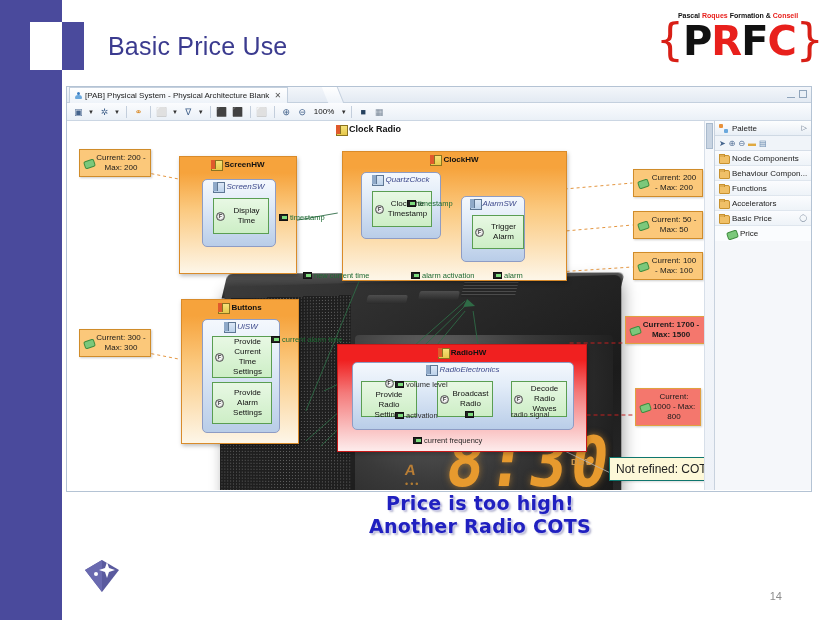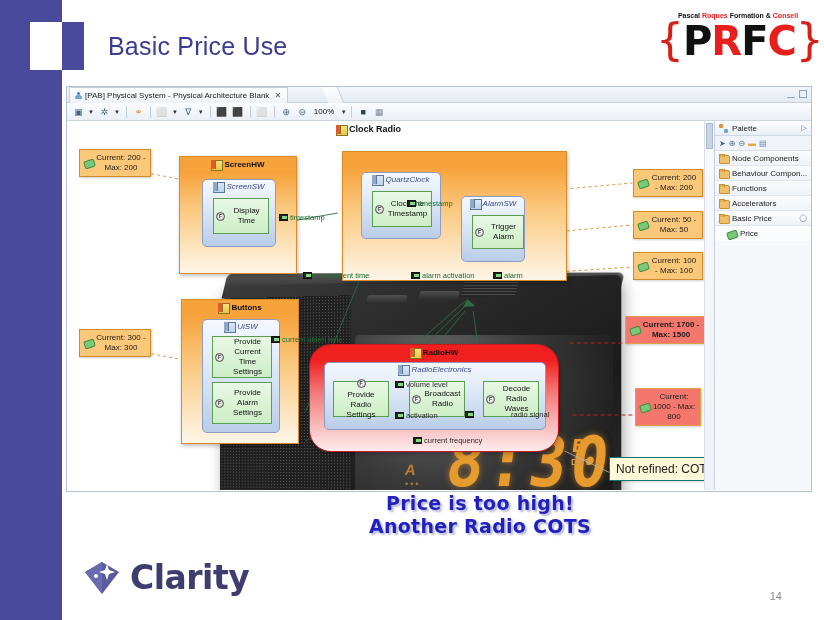--- a/index.html
+++ b/index.html
@@ -515,20 +515,24 @@
             <span>ScreenSW</span>
           </div>
           <div class="fnbox" style="left:10px; top:18px; width:56px; height:36px;">
             <span class="fn-ico">F</span>
             <span>Display Time</span>
           </div>
         </div>
       </div>
 
       <div class="hwbox" style="left:275px; top:30px; width:225px; height:130px;">
+        <div class="hdr">
+          <span class="cmp-ico"></span>
+          <span>ClockHW</span>
+        </div>
         <div class="swbox" style="left:18px; top:20px; width:80px; height:67px;">
           <div class="hdr">
             <span class="cmp-ico blue"></span>
             <span>QuartzClock</span>
           </div>
           <div class="fnbox" style="left:10px; top:18px; width:60px; height:36px;">
             <span class="fn-ico">F</span>
             <span>Clock the Timestamp</span>
           </div>
         </div>
@@ -558,21 +562,21 @@
             <span class="fn-ico">F</span>
             <span>Provide Current Time Settings</span>
           </div>
           <div class="fnbox" style="left:9px; top:62px; width:60px; height:42px;">
             <span class="fn-ico">F</span>
             <span>Provide Alarm Settings</span>
           </div>
         </div>
       </div>
 
-      <div class="hwbox red" style="left:242px; top:223px; width:250px; height:108px;border-radius:22px;">
+      <div class="hwbox red" style="left:270px; top:223px; width:250px; height:108px;">
         <div class="hdr">
           <span class="cmp-ico"></span>
           <span>RadioHW</span>
         </div>
         <div class="swbox" style="left:14px; top:17px; width:222px; height:68px;">
           <div class="hdr">
             <span class="cmp-ico blue"></span>
             <span>RadioElectronics</span>
           </div>
           <div class="fnbox" style="left:8px; top:18px; width:56px; height:36px;flex-direction:column;">
@@ -718,16 +722,15 @@
 
 <div class="clarity">
   <div class="gem">
     <svg viewBox="0 0 40 36" width="40" height="36">
       <path d="M3 12 L20 2 L37 12 L20 34 Z" fill="#5a5a9e"></path>
       <path d="M3 12 L20 2 L20 34 Z" fill="#6a6ab0"></path>
       <path d="M25 4 L27 10 L33 12 L27 14 L25 20 L23 14 L17 12 L23 10 Z" fill="#ffffff"></path>
       <circle cx="14" cy="16" r="2" fill="#ffffff"></circle>
     </svg>
   </div>
-  <div class="clarity-text">Clarity</div>
 </div>
 
 <div class="pagenum">14</div>
 
 </body></html>

